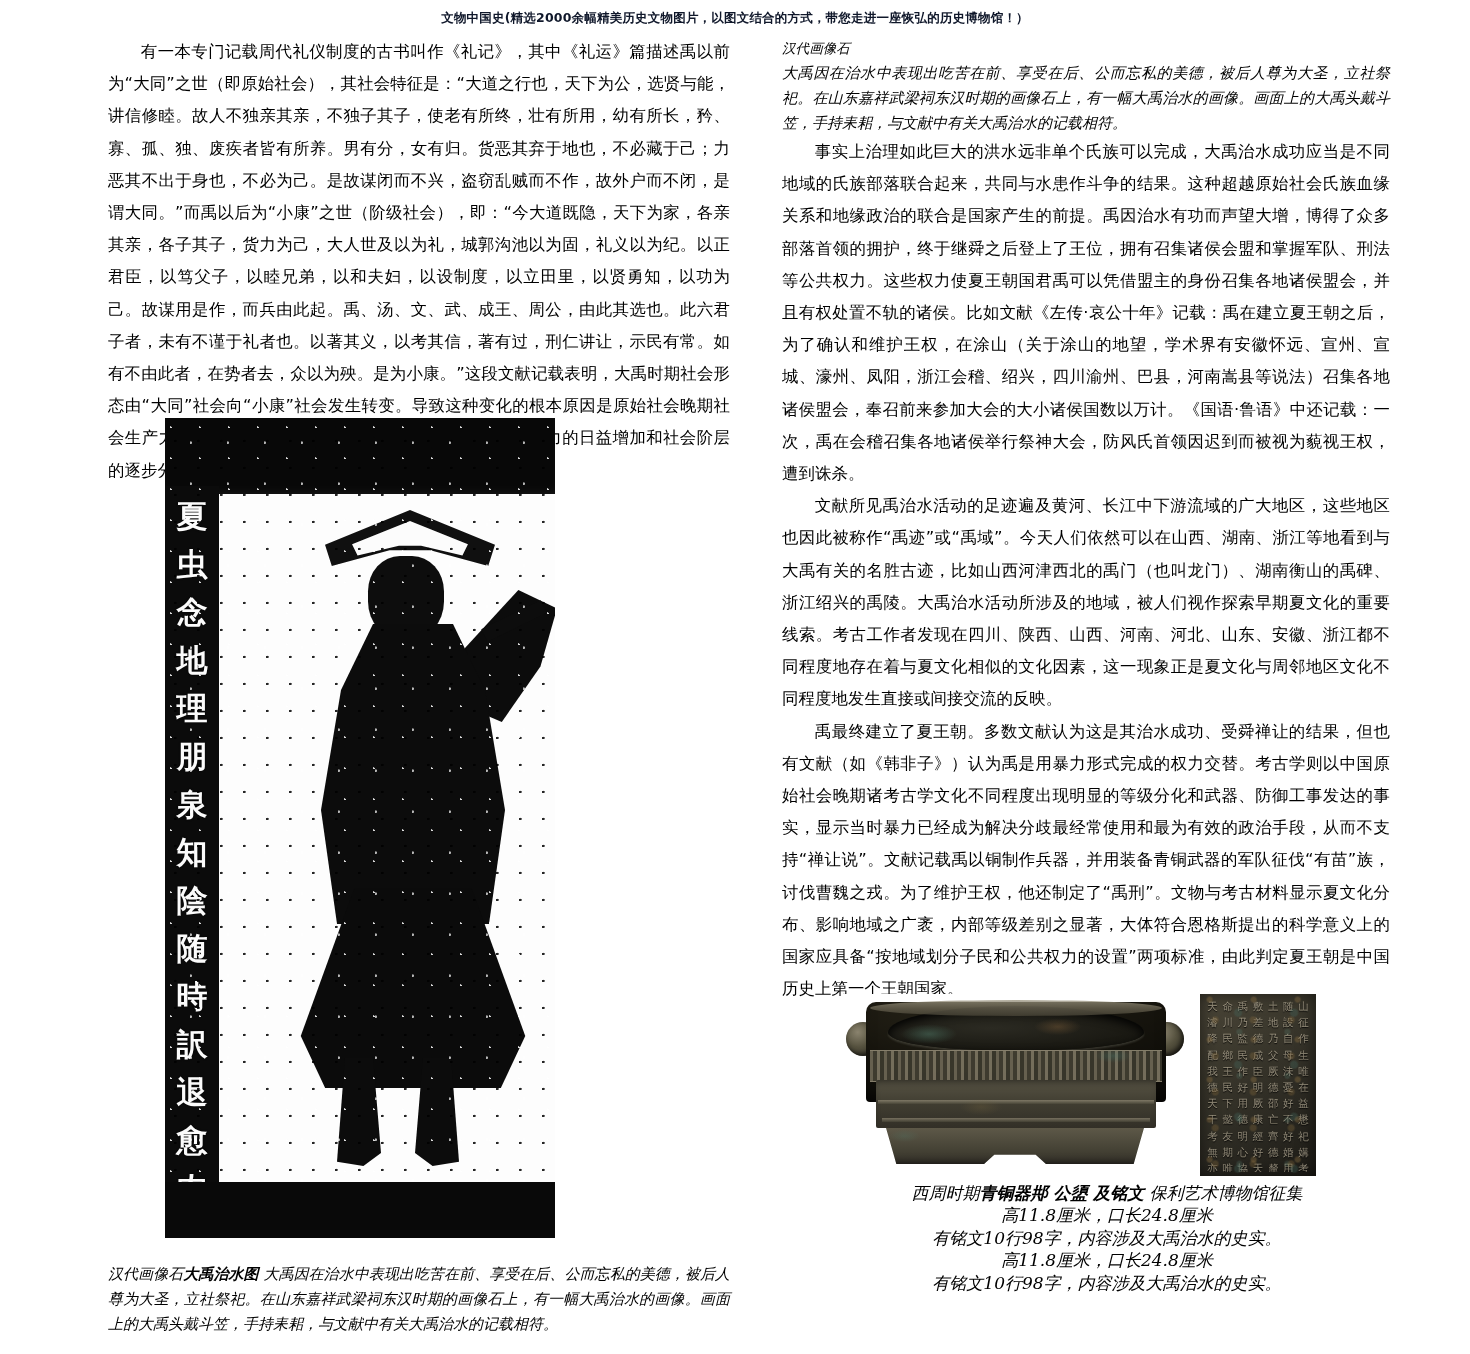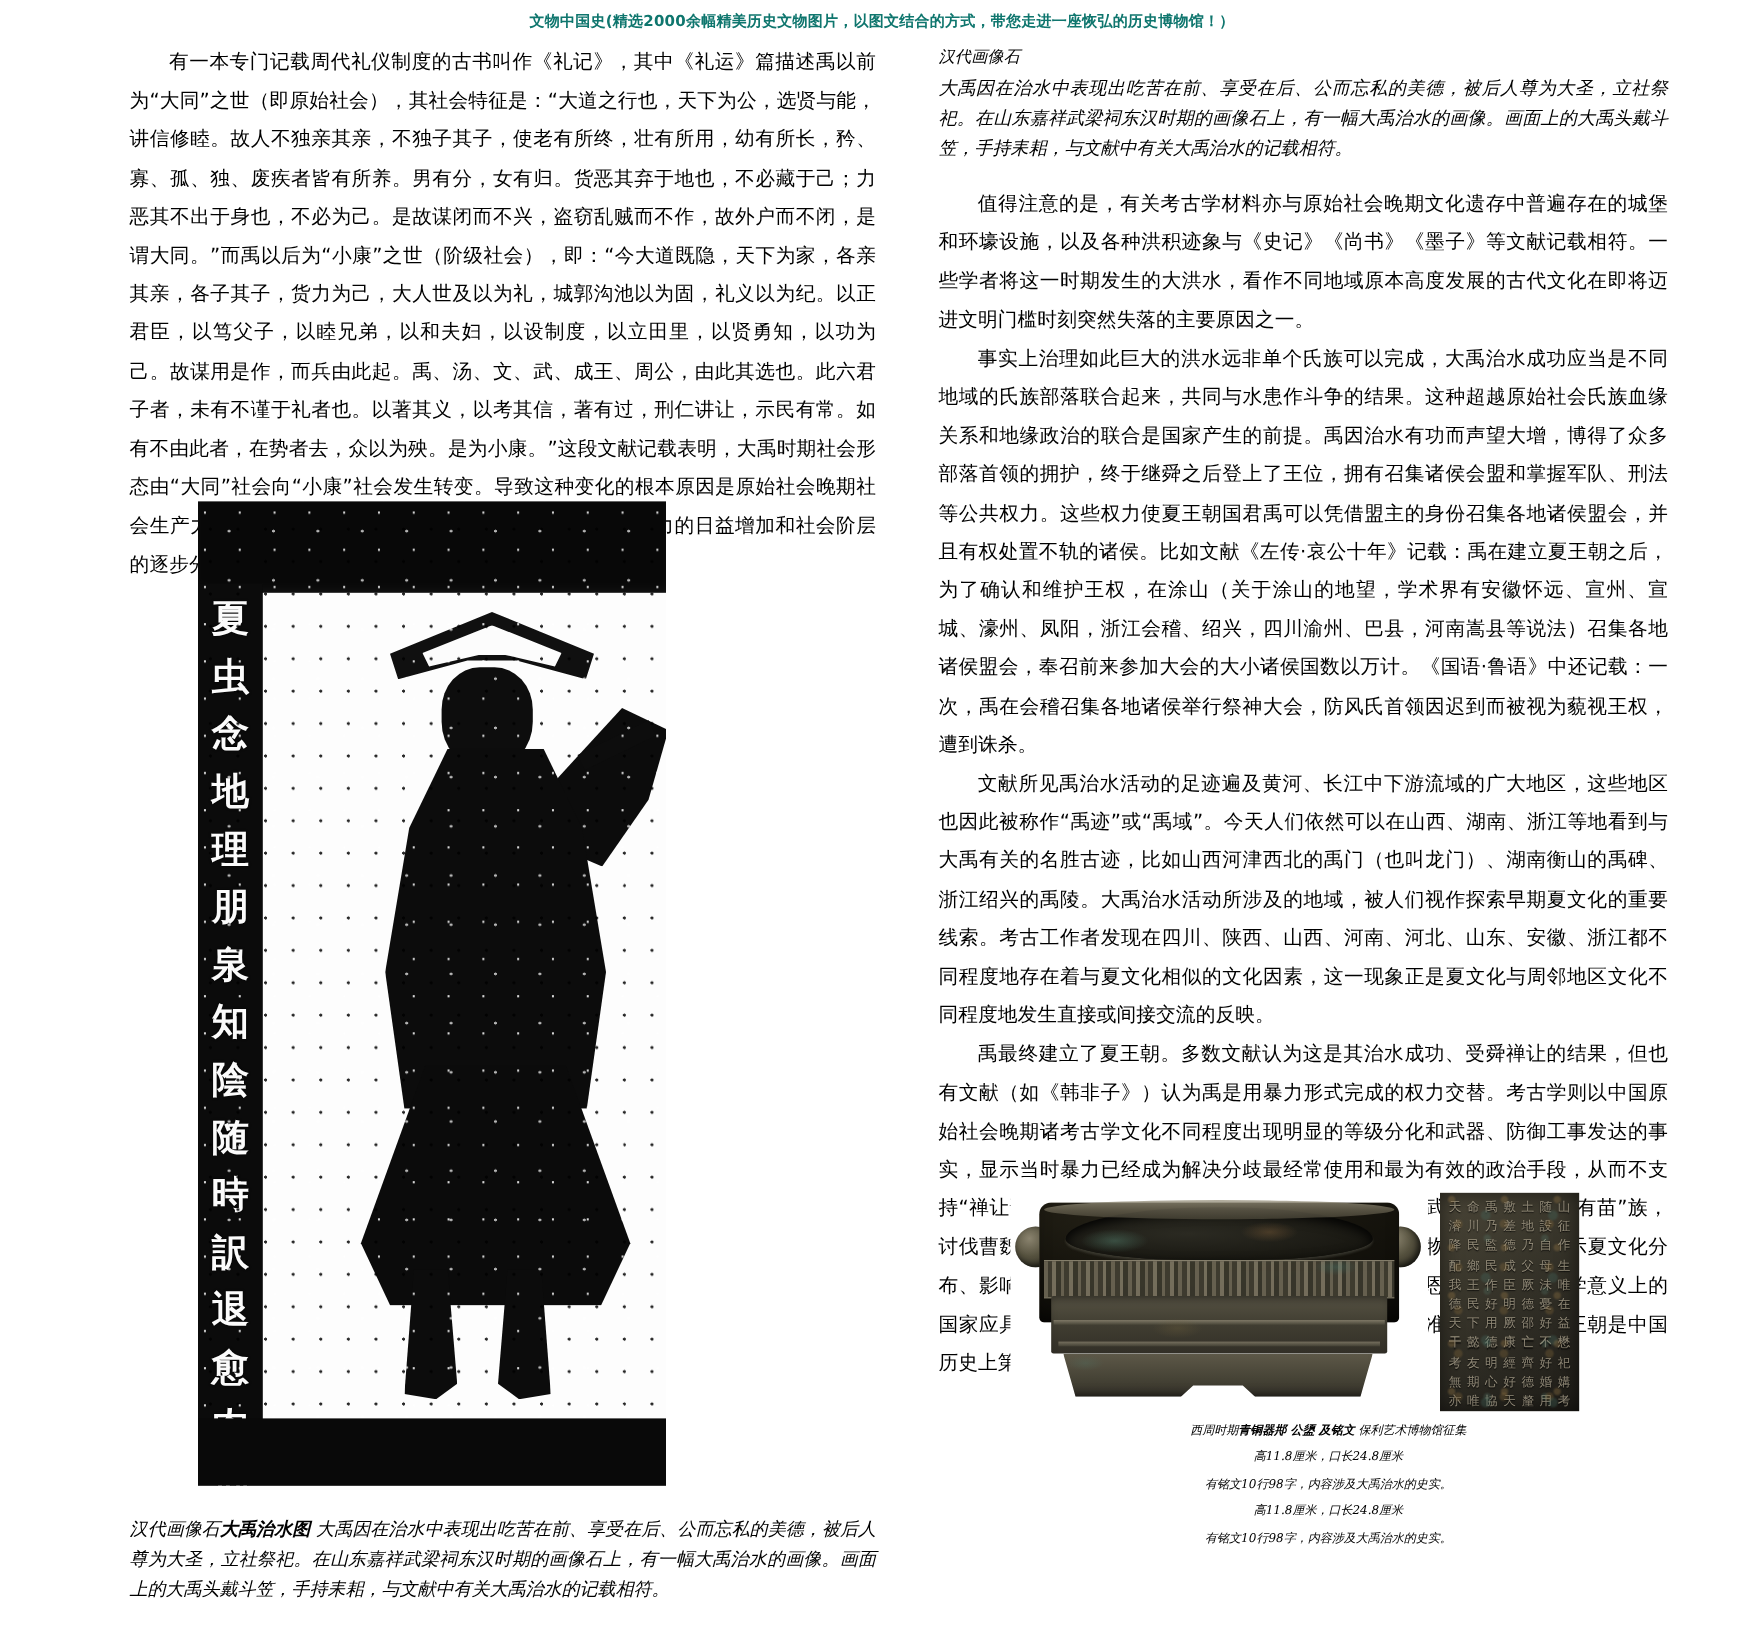--- a/index.html
+++ b/index.html
@@ -26,21 +26,21 @@
     height: 36px;
     display: flex;
     align-items: center;
     justify-content: center;
   }
   .page-header .header-text {
     font-size: 12.5px;
     font-weight: bold;
     letter-spacing: 0.2px;
     white-space: nowrap;
-    color: #0f766e;
+    color: #0f172a;
   }
 
   
   .page-body {
     position: absolute;
     top: 36px;
     left: 0;
     width: 1470px;
     height: 1318px;
   }
@@ -383,21 +383,21 @@
     pointer-events: none;
   }
 
   .bronze-caption {
     margin-top: 6px;
     text-align: center;
   }
   .bc-line {
     font-family: "DejaVu Serif", "Liberation Serif", serif;
     font-style: italic;
-    font-size: 10px;
+    font-size: 17px;
     line-height: 22.4px;
     white-space: nowrap;
   }
   .bc-line.title b { font-weight: bold; }
 
   
   .right-tail {
     position: absolute;
     left: 0;
     top: 1272px;
@@ -459,21 +459,20 @@
       <p class="caption-text"><span>汉代画像石</span><b>大禹治水图</b><span> 大禹因在治水中表现出吃苦在前、享受在后、公而忘私的美德，被后人尊为大圣，立社祭祀。在山东嘉祥武梁祠东汉时期的画像石上，有一幅大禹治水的画像。画面上的大禹头戴斗笠，手持耒耜，与文献中有关大禹治水的记载相符。</span></p>
     </div>
 
   </div>
 
   <div class="col col-right">
 
     <p class="caption-lead">汉代画像石</p>
     <p class="caption-text">大禹因在治水中表现出吃苦在前、享受在后、公而忘私的美德，被后人尊为大圣，立社祭祀。在山东嘉祥武梁祠东汉时期的画像石上，有一幅大禹治水的画像。画面上的大禹头戴斗笠，手持耒耜，与文献中有关大禹治水的记载相符。</p>
 
-    <p class="body-par" style="margin-top:18px">值得注意的是，有关考古学材料亦与原始社会晚期文化遗存中普遍存在的城堡和环壕设施，以及各种洪积迹象与《史记》《尚书》《墨子》等文献记载相符。一些学者将这一时期发生的大洪水，看作不同地域原本高度发展的古代文化在即将迈进文明门槛时刻突然失落的主要原因之一。</p>
     <p class="body-par">事实上治理如此巨大的洪水远非单个氏族可以完成，大禹治水成功应当是不同地域的氏族部落联合起来，共同与水患作斗争的结果。这种超越原始社会氏族血缘关系和地缘政治的联合是国家产生的前提。禹因治水有功而声望大增，博得了众多部落首领的拥护，终于继舜之后登上了王位，拥有召集诸侯会盟和掌握军队、刑法等公共权力。这些权力使夏王朝国君禹可以凭借盟主的身份召集各地诸侯盟会，并且有权处置不轨的诸侯。比如文献《左传·哀公十年》记载：禹在建立夏王朝之后，为了确认和维护王权，在涂山（关于涂山的地望，学术界有安徽怀远、宣州、宣城、濠州、凤阳，浙江会稽、绍兴，四川渝州、巴县，河南嵩县等说法）召集各地诸侯盟会，奉召前来参加大会的大小诸侯国数以万计。《国语·鲁语》中还记载：一次，禹在会稽召集各地诸侯举行祭神大会，防风氏首领因迟到而被视为藐视王权，遭到诛杀。</p>
     <p class="body-par">文献所见禹治水活动的足迹遍及黄河、长江中下游流域的广大地区，这些地区也因此被称作“禹迹”或“禹域”。今天人们依然可以在山西、湖南、浙江等地看到与大禹有关的名胜古迹，比如山西河津西北的禹门（也叫龙门）、湖南衡山的禹碑、浙江绍兴的禹陵。大禹治水活动所涉及的地域，被人们视作探索早期夏文化的重要线索。考古工作者发现在四川、陕西、山西、河南、河北、山东、安徽、浙江都不同程度地存在着与夏文化相似的文化因素，这一现象正是夏文化与周邻地区文化不同程度地发生直接或间接交流的反映。</p>
     <p class="body-par">禹最终建立了夏王朝。多数文献认为这是其治水成功、受舜禅让的结果，但也有文献（如《韩非子》）认为禹是用暴力形式完成的权力交替。考古学则以中国原始社会晚期诸考古学文化不同程度出现明显的等级分化和武器、防御工事发达的事实，显示当时暴力已经成为解决分歧最经常使用和最为有效的政治手段，从而不支持“禅让说”。文献记载禹以铜制作兵器，并用装备青铜武器的军队征伐“有苗”族，讨伐曹魏之戎。为了维护王权，他还制定了“禹刑”。文物与考古材料显示夏文化分布、影响地域之广袤，内部等级差别之显著，大体符合恩格斯提出的科学意义上的国家应具备“按地域划分子民和公共权力的设置”两项标准，由此判定夏王朝是中国历史上第一个王朝国家。</p>
 
     <div class="bronze-figure">
       <div class="bronze-row">
 
         <div class="bronze-vessel">
           <div class="bv-handle-l"></div>
           <div class="bv-handle-r"></div>

